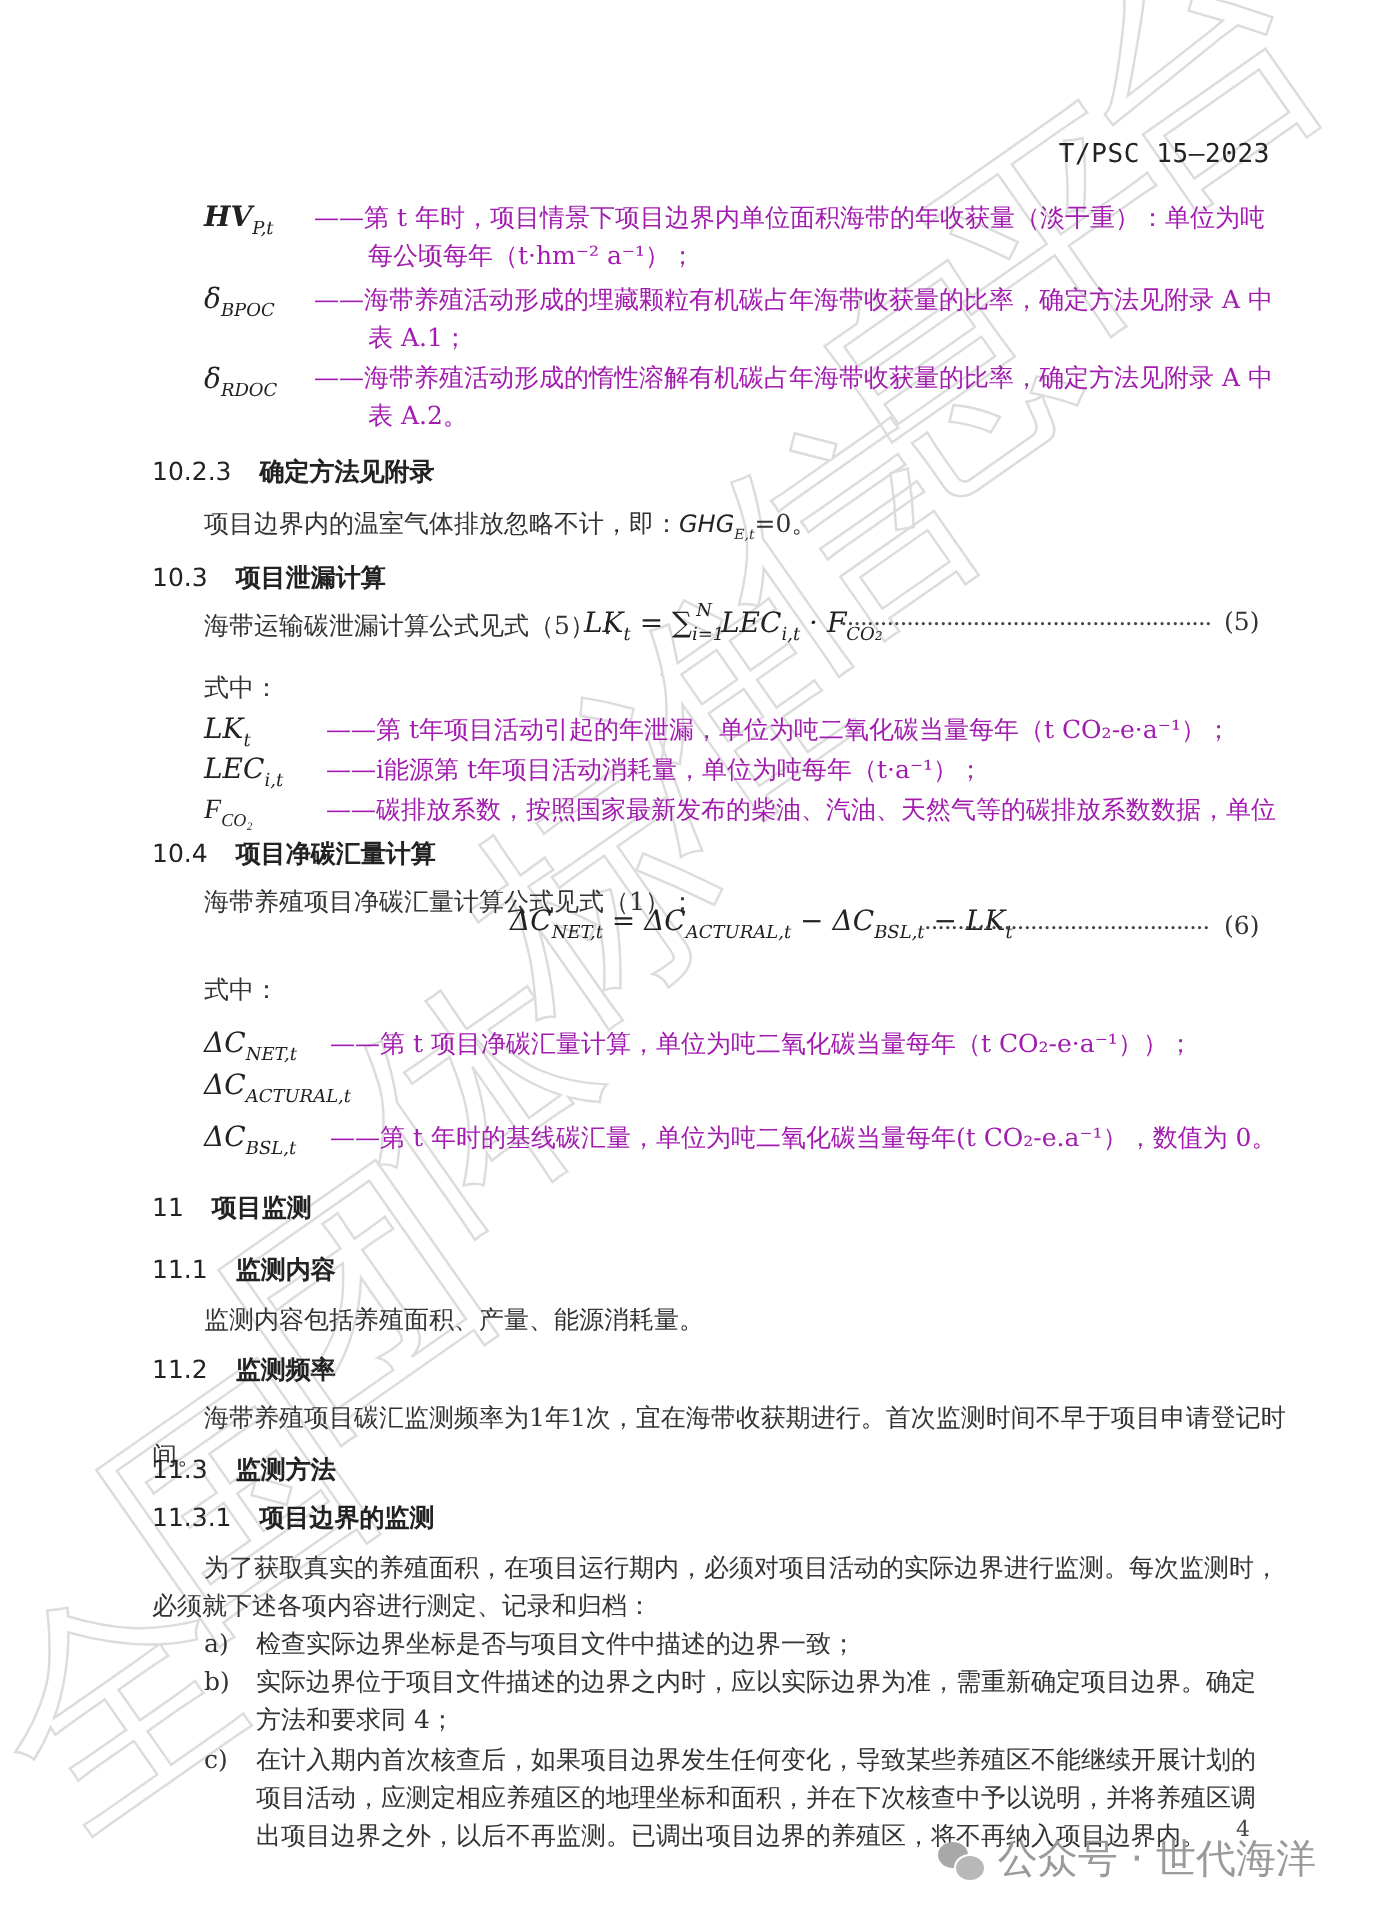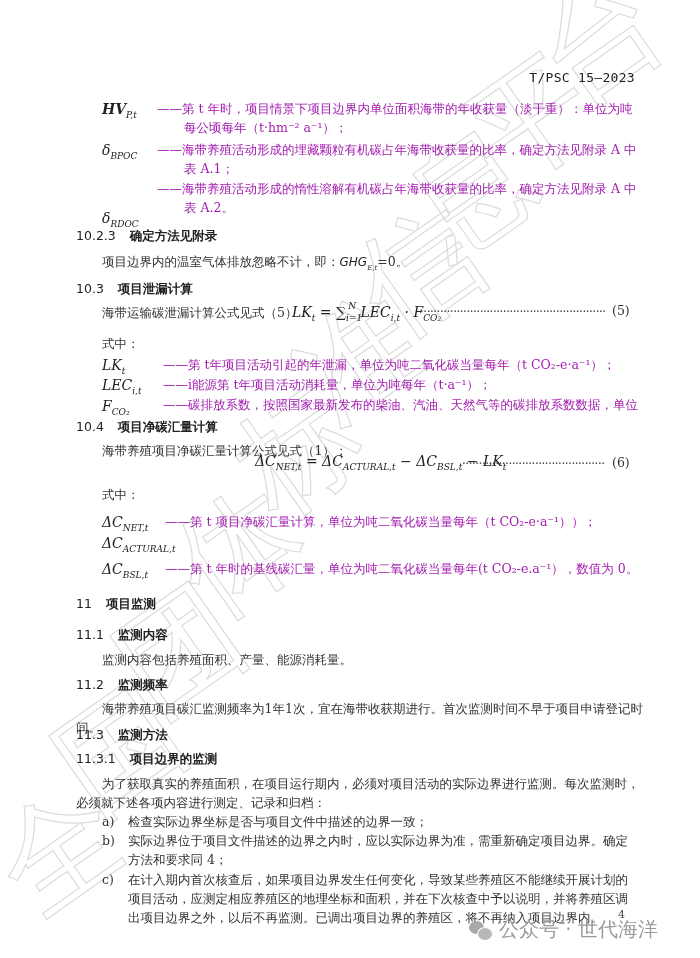--- a/index.html
+++ b/index.html
@@ -55,21 +55,21 @@
     <div class="abs doc-code">T/PSC 15—2023</div>
 
     <div class="abs sym" style="left:102px;top:101px;"><b>HV</b><sub>P,t</sub></div>
     <div class="abs def" style="left:157px;top:101px;">——第 t 年时，项目情景下项目边界内单位面积海带的年收获量（淡干重）：单位为吨</div>
     <div class="abs def" style="left:184px;top:120px;">每公顷每年（t·hm⁻² a⁻¹）；</div>
 
     <div class="abs sym" style="left:102px;top:142px;"><span>δ</span><sub>BPOC</sub></div>
     <div class="abs def" style="left:157px;top:142px;">——海带养殖活动形成的埋藏颗粒有机碳占年海带收获量的比率，确定方法见附录 A 中</div>
     <div class="abs def" style="left:184px;top:161px;">表 A.1；</div>
 
-    <div class="abs sym" style="left:102px;top:182px;margin-top:28px;"><span>δ</span><sub>RDOC</sub></div>
+    <div class="abs sym" style="left:102px;top:182px;"><span>δ</span><sub>RDOC</sub></div>
     <div class="abs def" style="left:157px;top:181px;">——海带养殖活动形成的惰性溶解有机碳占年海带收获量的比率，确定方法见附录 A 中</div>
     <div class="abs def" style="left:184px;top:200px;text-align:center;">表 A.2。</div>
 
     <div class="abs heading" style="left:76px;top:228px;"><span class="num">10.2.3</span><span>确定方法见附录</span></div>
     <div class="abs para" style="left:102px;top:254px;"><span>项目边界内的温室气体排放忽略不计，即：</span><span class="sym" style="font-family:'DejaVu Sans',sans-serif;font-size:12px;">GHG</span><sub style="font-size:7px;font-style:italic;">E,t</sub><span>=0。</span></div>
 
     <div class="abs heading" style="left:76px;top:281px;"><span class="num">10.3</span><span>项目泄漏计算</span></div>
     <div class="abs para" style="left:102px;top:305px;">海带运输碳泄漏计算公式见式（5）：</div>
 
     <div class="abs formula" style="left:292px;top:301px;">LK<sub>t</sub> = ∑<sub>i=1</sub><sup style="margin-left:-14px;vertical-align:8px;">N</sup> LEC<sub>i,t</sub> · F<sub>CO<span style="font-size:6px;">2</span></sub></div>
@@ -77,21 +77,21 @@
     <div class="abs eqnum" style="left:612px;top:303px;">(5)</div>
 
     <div class="abs para" style="left:102px;top:336px;">式中：</div>
 
     <div class="abs sym" style="left:102px;top:357px;"><span>LK</span><sub>t</sub></div>
     <div class="abs def" style="left:163px;top:357px;">——第 t年项目活动引起的年泄漏，单位为吨二氧化碳当量每年（t CO₂-e·a⁻¹）；</div>
 
     <div class="abs sym" style="left:102px;top:377px;"><span>LEC</span><sub>i,t</sub></div>
     <div class="abs def" style="left:163px;top:377px;">——i能源第 t年项目活动消耗量，单位为吨每年（t·a⁻¹）；</div>
 
-    <div class="abs sym" style="left:102px;top:398px;"><span>F</span><sub>CO₂</sub></div>
+    <div class="abs sym" style="left:102px;top:398px;font-family:Liberation Serif, serif;"><span>F</span><sub>CO₂</sub></div>
     <div class="abs def" style="left:163px;top:397px;text-align:center;">——碳排放系数，按照国家最新发布的柴油、汽油、天然气等的碳排放系数数据，单位</div>
 
     <div class="abs heading" style="left:76px;top:419px;"><span class="num">10.4</span><span>项目净碳汇量计算</span></div>
     <div class="abs para" style="left:102px;top:443px;">海带养殖项目净碳汇量计算公式见式（1）：</div>
 
     <div class="abs formula" style="left:255px;top:453px;">ΔC<sub>NET,t</sub> = ΔC<sub>ACTURAL,t</sub> − ΔC<sub>BSL,t</sub> − LK<sub>t</sub></div>
     <div class="abs dots" style="left:462px;top:457px;width:143px;">···············································</div>
     <div class="abs eqnum" style="left:612px;top:455px;">(6)</div>
 
     <div class="abs para" style="left:102px;top:487px;">式中：</div>

